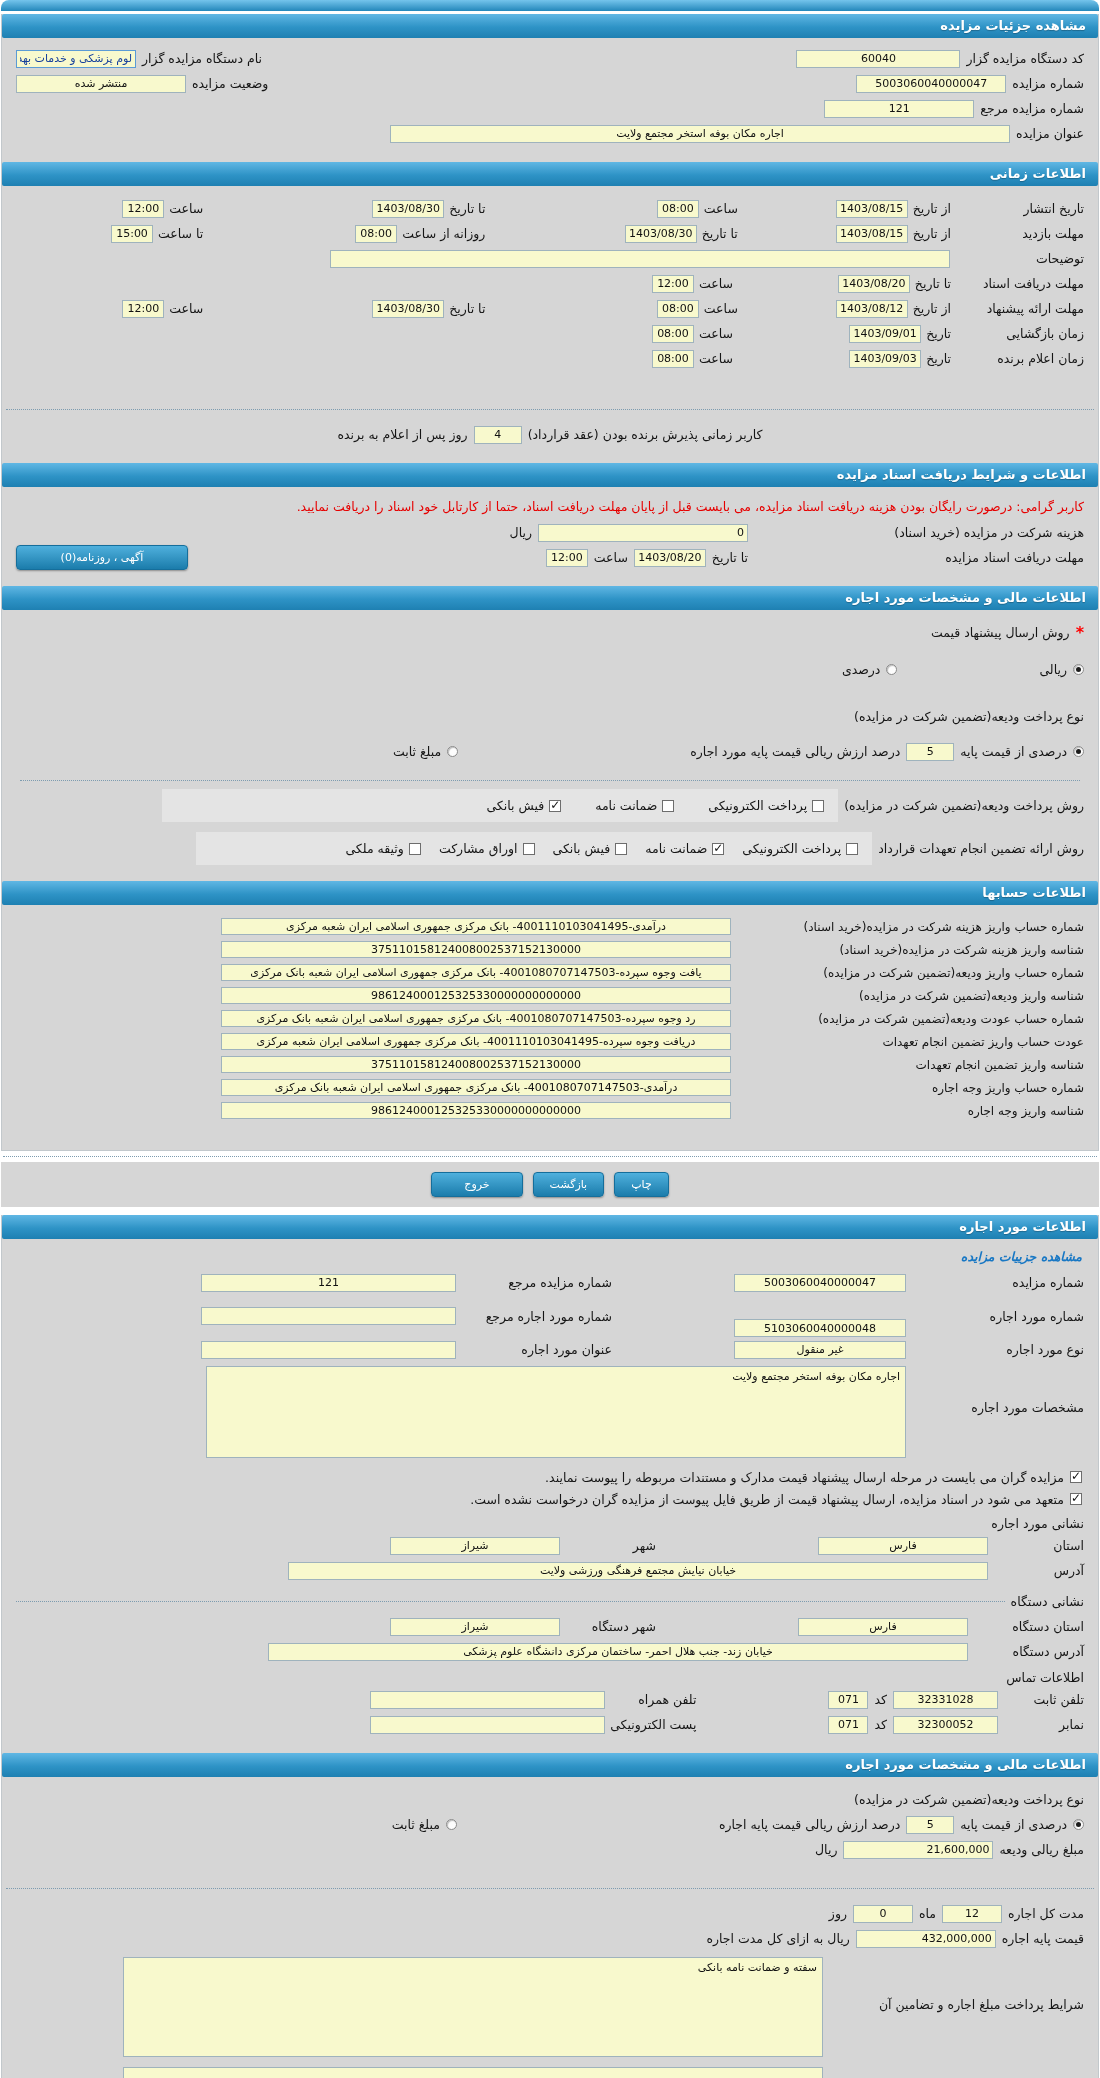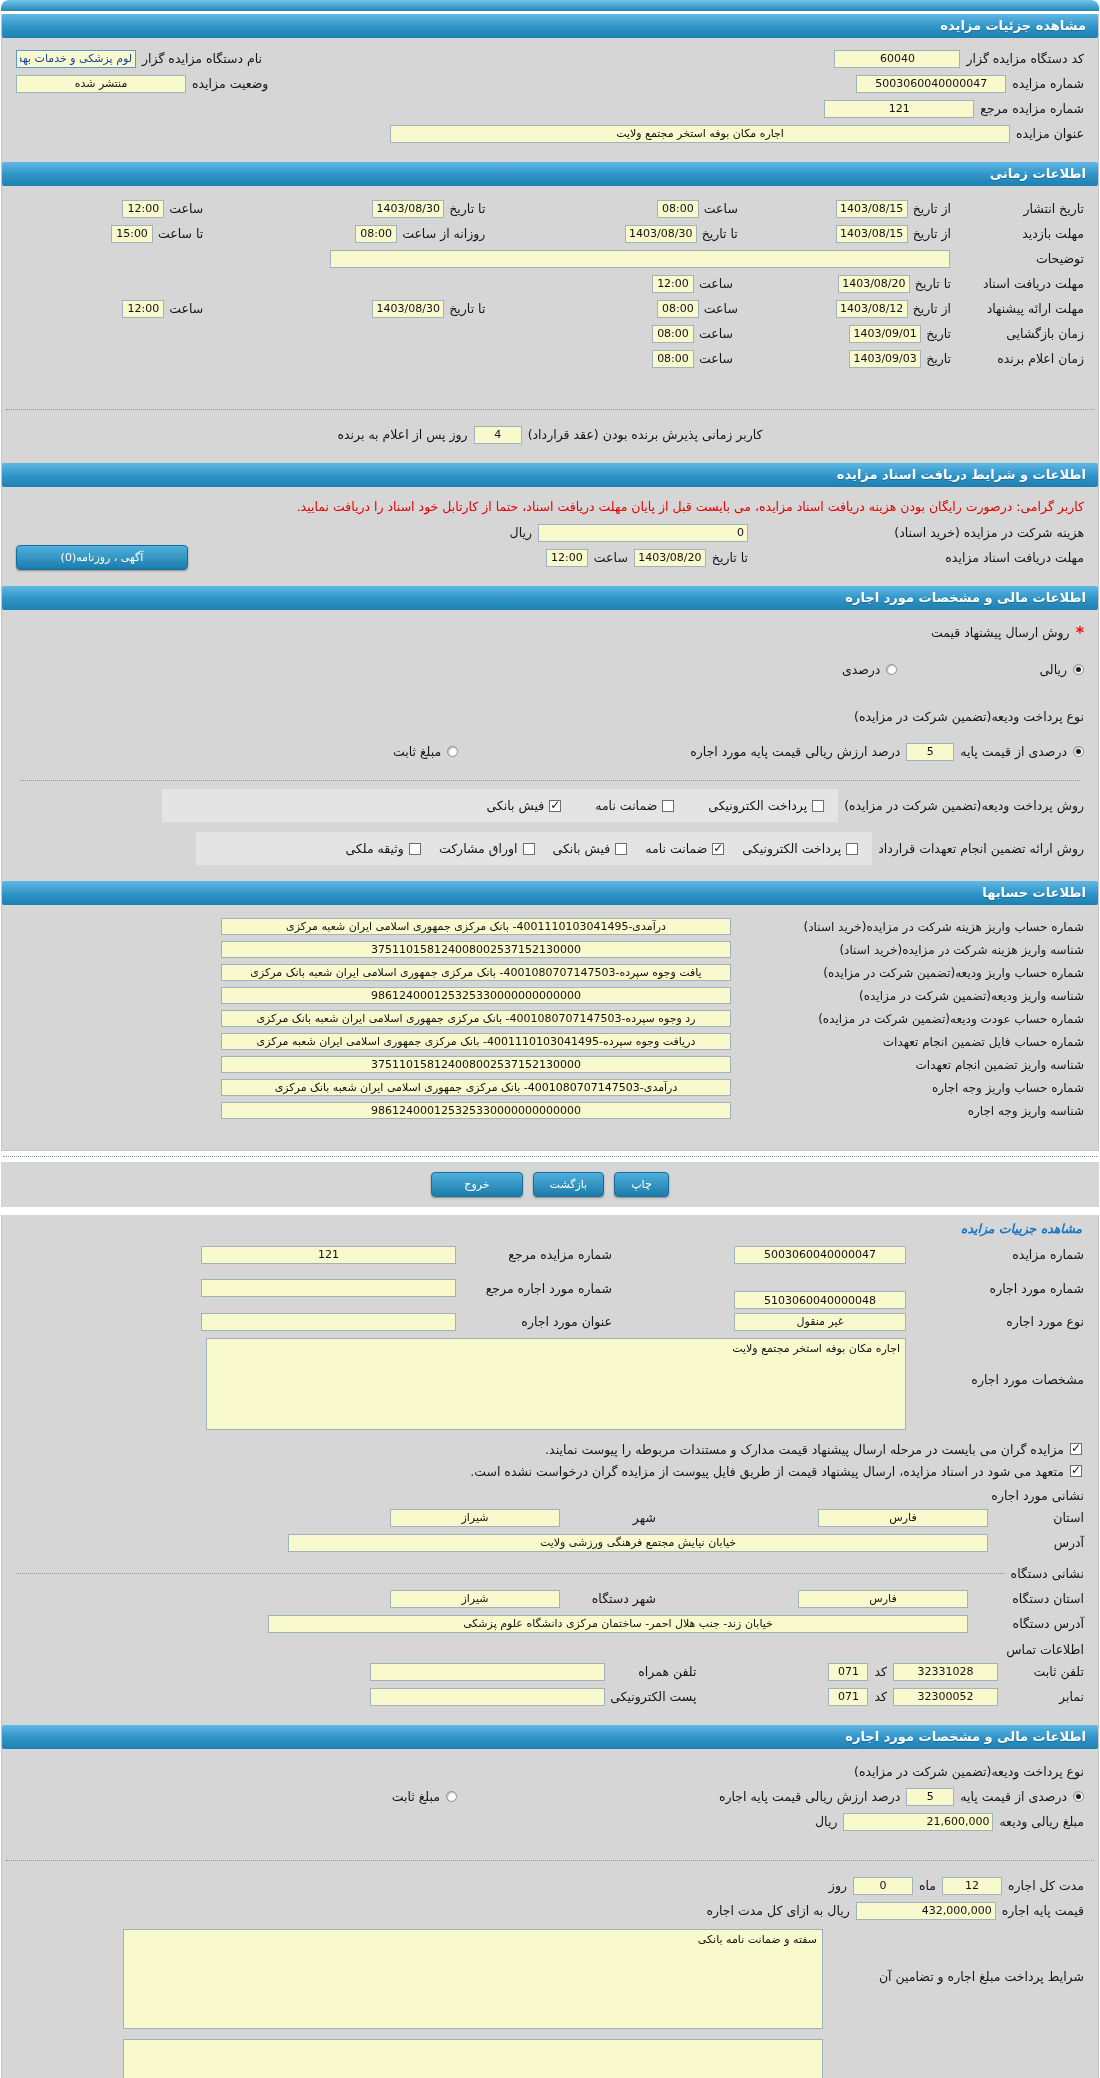--- a/index.html
+++ b/index.html
@@ -58,21 +58,21 @@
   <div class="topbar"></div>
 
   <div class="panel">
     <div class="bar">
       <span>مشاهده جزئیات مزایده</span>
     </div>
 
     <div class="sect">
       <div class="row">
         <span class="lbl">کد دستگاه مزایده گزار</span>
-        <input class="inp ltr" style="width: 126px;" readonly="" value="60040">
+        <input class="inp ltr" style="width: 164px;" readonly="" value="60040">
         <span class="spacer"></span>
         <span class="lbl">نام دستگاه مزایده گزار</span>
         <input class="inp focus" style="width: 120px;" readonly="" value="لوم پزشکی و خدمات بهداش">
       </div>
       <div class="row">
         <span class="lbl">شماره مزایده</span>
         <input class="inp ltr" style="width: 150px;" readonly="" value="5003060040000047">
         <span class="spacer"></span>
         <span class="lbl">وضعیت مزایده</span>
         <input class="inp" style="width: 170px;" readonly="" value="منتشر شده">
@@ -323,21 +323,21 @@
       </div>
       <div class="acc-row">
         <span class="acc-lbl">شناسه واریز ودیعه(تضمین شرکت در مزایده)</span>
         <input class="inp acc-inp ltr" readonly="" value="986124000125325330000000000000" style="">
       </div>
       <div class="acc-row">
         <span class="acc-lbl">شماره حساب عودت ودیعه(تضمین شرکت در مزایده)</span>
         <input class="inp acc-inp" readonly="" value="رد وجوه سپرده-4001080707147503- بانک مرکزی جمهوری اسلامی ایران شعبه بانک مرکزی" style="">
       </div>
       <div class="acc-row">
-        <span class="acc-lbl">شماره حساب فایل تضمین انجام تعهدات</span>
+        <span class="acc-lbl">عودت حساب واریز تضمین انجام تعهدات</span>
         <input class="inp acc-inp" readonly="" value="دریافت وجوه سپرده-4001110103041495- بانک مرکزی جمهوری اسلامی ایران شعبه مرکزی" style="">
       </div>
       <div class="acc-row">
         <span class="acc-lbl">شناسه واریز تضمین انجام تعهدات</span>
         <input class="inp acc-inp ltr" readonly="" value="375110158124008002537152130000" style="">
       </div>
       <div class="acc-row">
         <span class="acc-lbl">شماره حساب واریز وجه اجاره</span>
         <input class="inp acc-inp" readonly="" value="درآمدی-4001080707147503- بانک مرکزی جمهوری اسلامی ایران شعبه بانک مرکزی" style="">
       </div>
@@ -355,20 +355,23 @@
 
   <div class="btnrow">
     <button class="btn">چاپ</button>
     <button class="btn">بازگشت</button>
     <button class="btn" style="padding:5px 32px">خروج</button>
   </div>
 
   <div class="whitegap" style="height:8px"></div>
 
   <div class="panel">
+    <div class="bar">
+      <span>اطلاعات مورد اجاره</span>
+    </div>
 
     <a class="link" href="#" style="text-decoration:none">مشاهده جزییات مزایده</a>
 
     <div class="sect">
       <div class="row">
         <span class="flbl">شماره مزایده</span>
         <input class="inp ltr" style="width: 172px;" readonly="" value="5003060040000047">
         <span style="width:110px"></span>
         <span class="lbl" style="width:150px">شماره مزایده مرجع</span>
         <input class="inp ltr" style="width: 255px;" readonly="" value="121">

